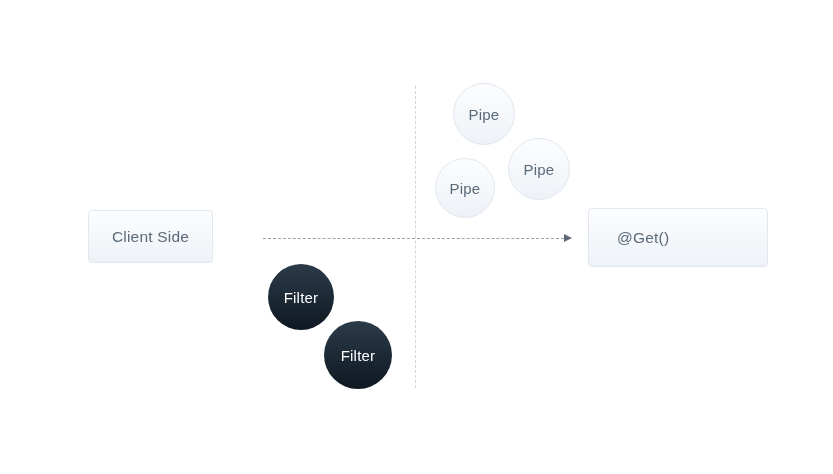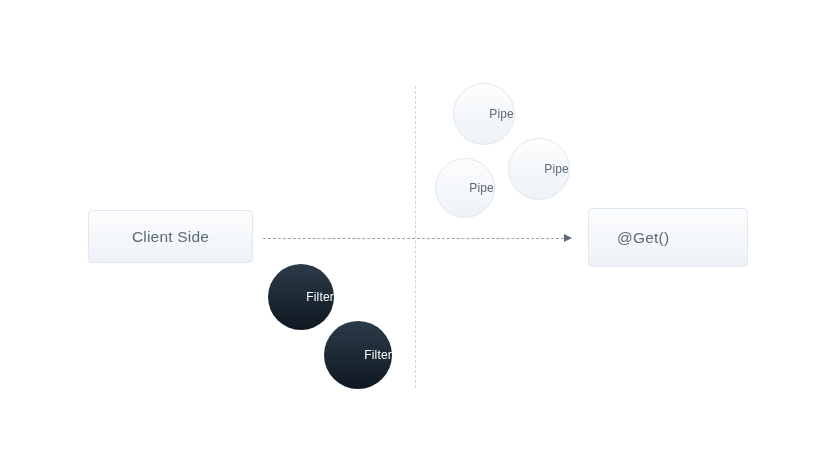--- a/index.html
+++ b/index.html
@@ -48,36 +48,36 @@
     position:absolute;
     box-sizing:border-box;
     background:linear-gradient(180deg,var(--node-light-fill-top) 0%,var(--node-light-fill-bottom) 100%);
     border:1px solid var(--node-light-border);
     border-radius:4px;
     color:var(--text-muted);
     font-size:15.5px;
     letter-spacing:.2px;
   }
   .box.client{
-    left:88px;top:210px;width:165px;height:53px;
+    left:88px;top:210px;width:125px;height:53px;
     display:flex;align-items:center;justify-content:center;
   }
   .box.route{
-    left:588px;top:208px;width:160px;height:59px;
+    left:588px;top:208px;width:180px;height:59px;
     display:flex;flex-direction:column;justify-content:center;
     padding-left:28px;
   }
   .box.route .line{line-height:20px;display:block;}
   
   .circle{
     position:absolute;
-    display:flex;align-items:center;justify-content:flex-end;
+    display:flex;align-items:center;justify-content:center;
     border-radius:50%;
     box-sizing:border-box;
-    font-size:12px;
+    font-size:15px;
     letter-spacing:.2px;
   }
   .circle.light{
     background:linear-gradient(180deg,var(--node-light-fill-top) 0%,var(--node-light-fill-bottom) 100%);
     border:1px solid var(--node-light-border);
     color:var(--text-muted);
   }
   .circle.dark{
     background:linear-gradient(180deg,var(--node-dark-fill-top) 0%,var(--node-dark-fill-bottom) 100%);
     color:var(--text-on-dark);

